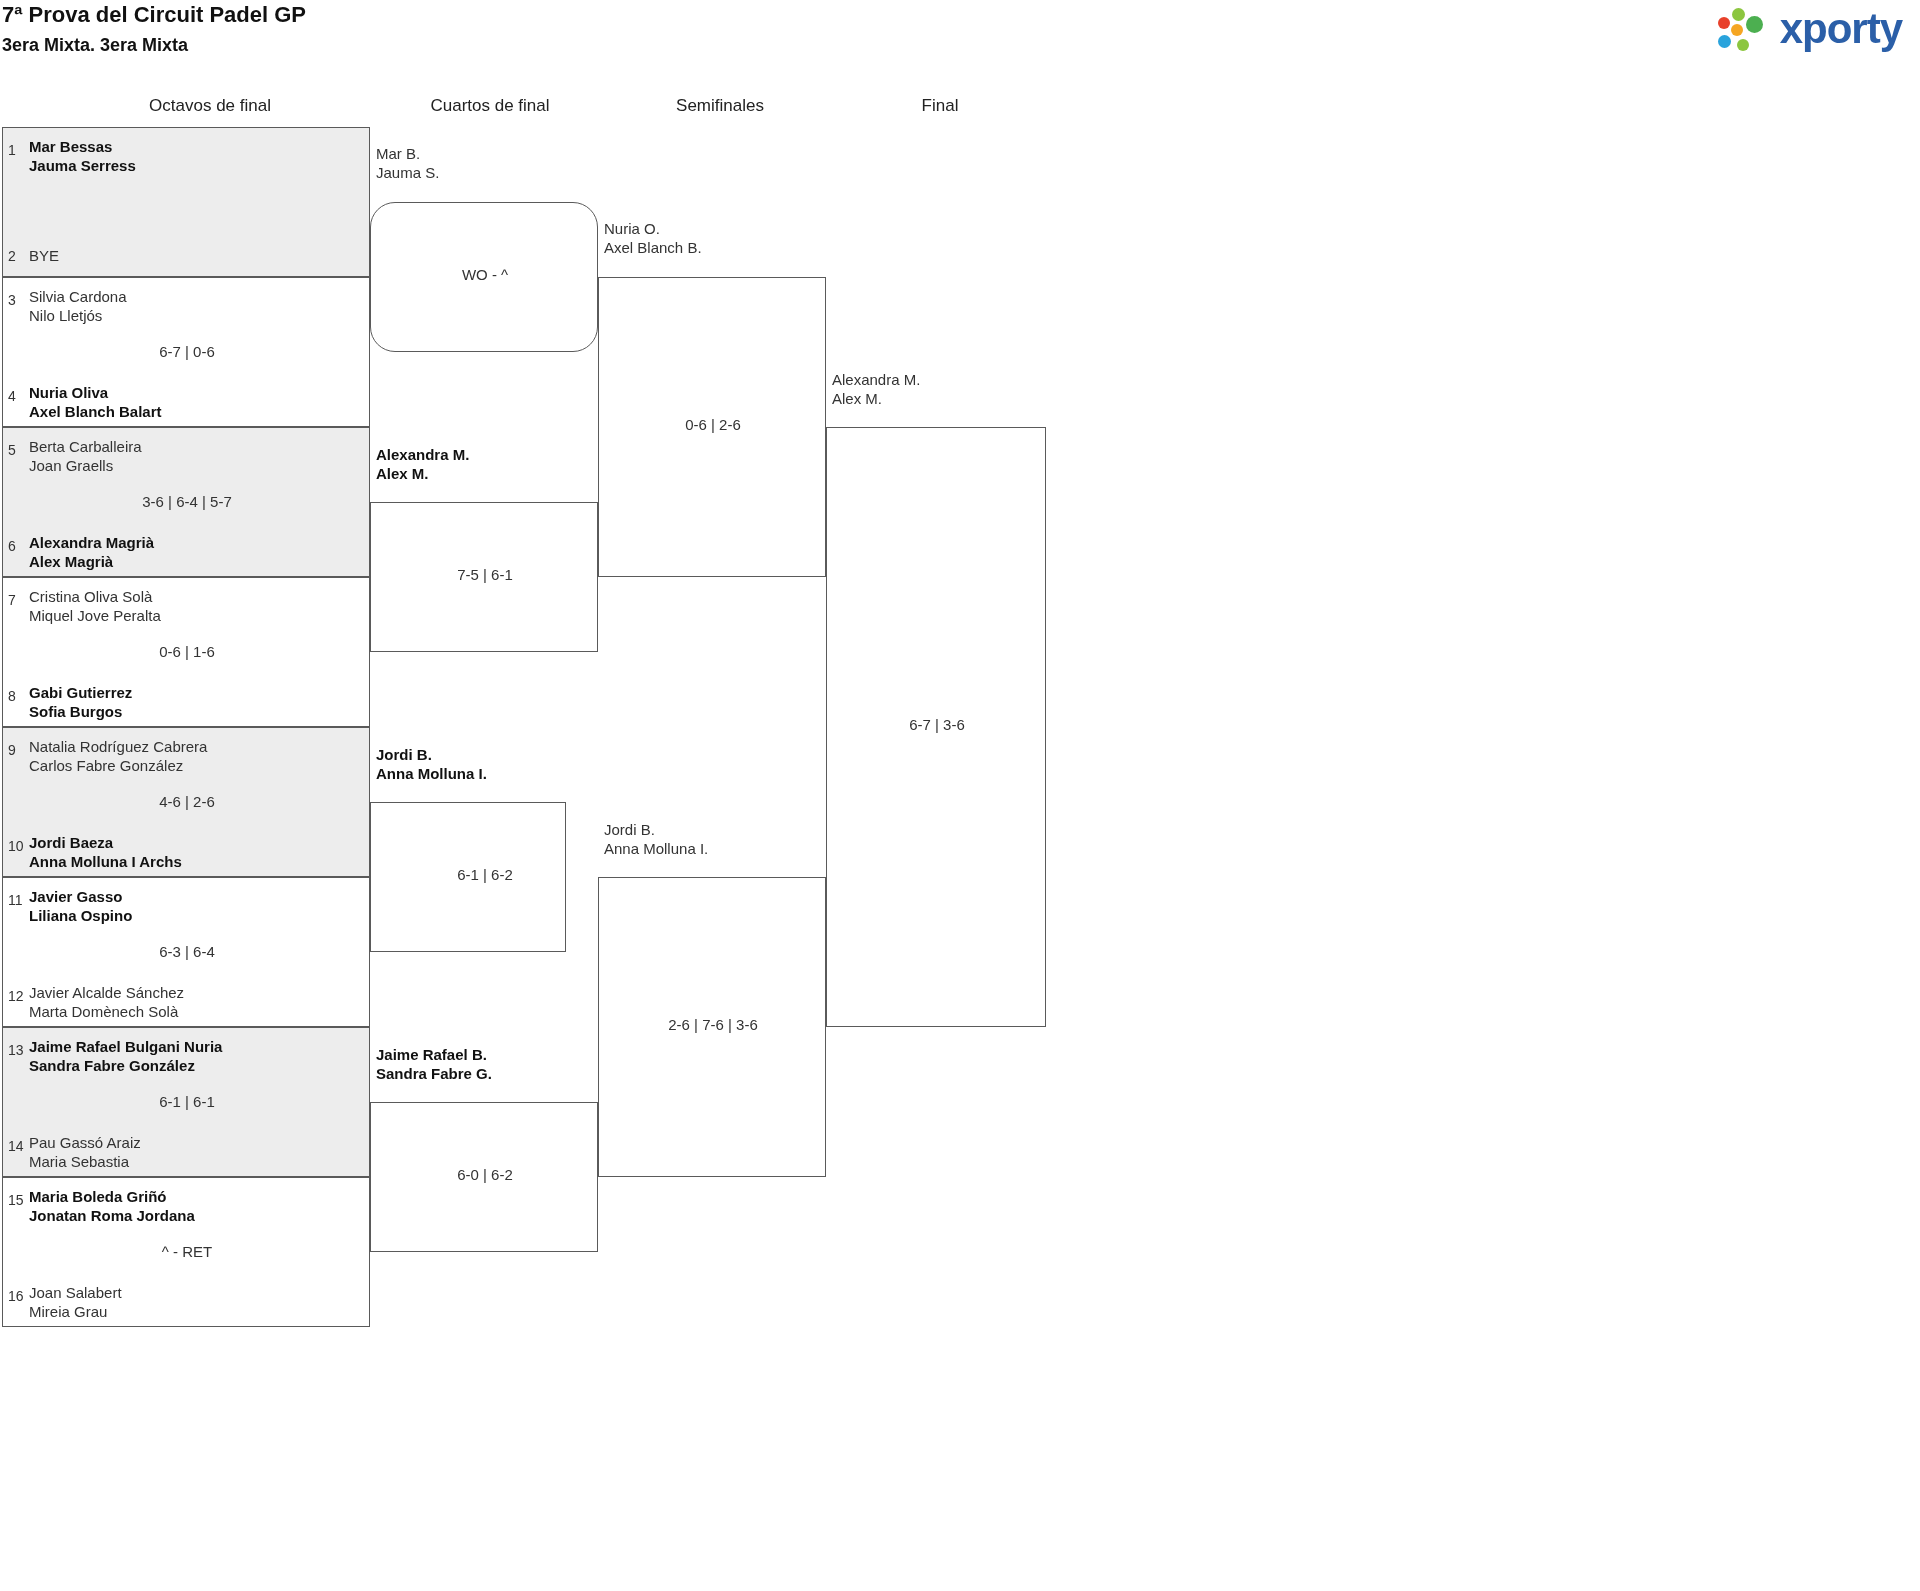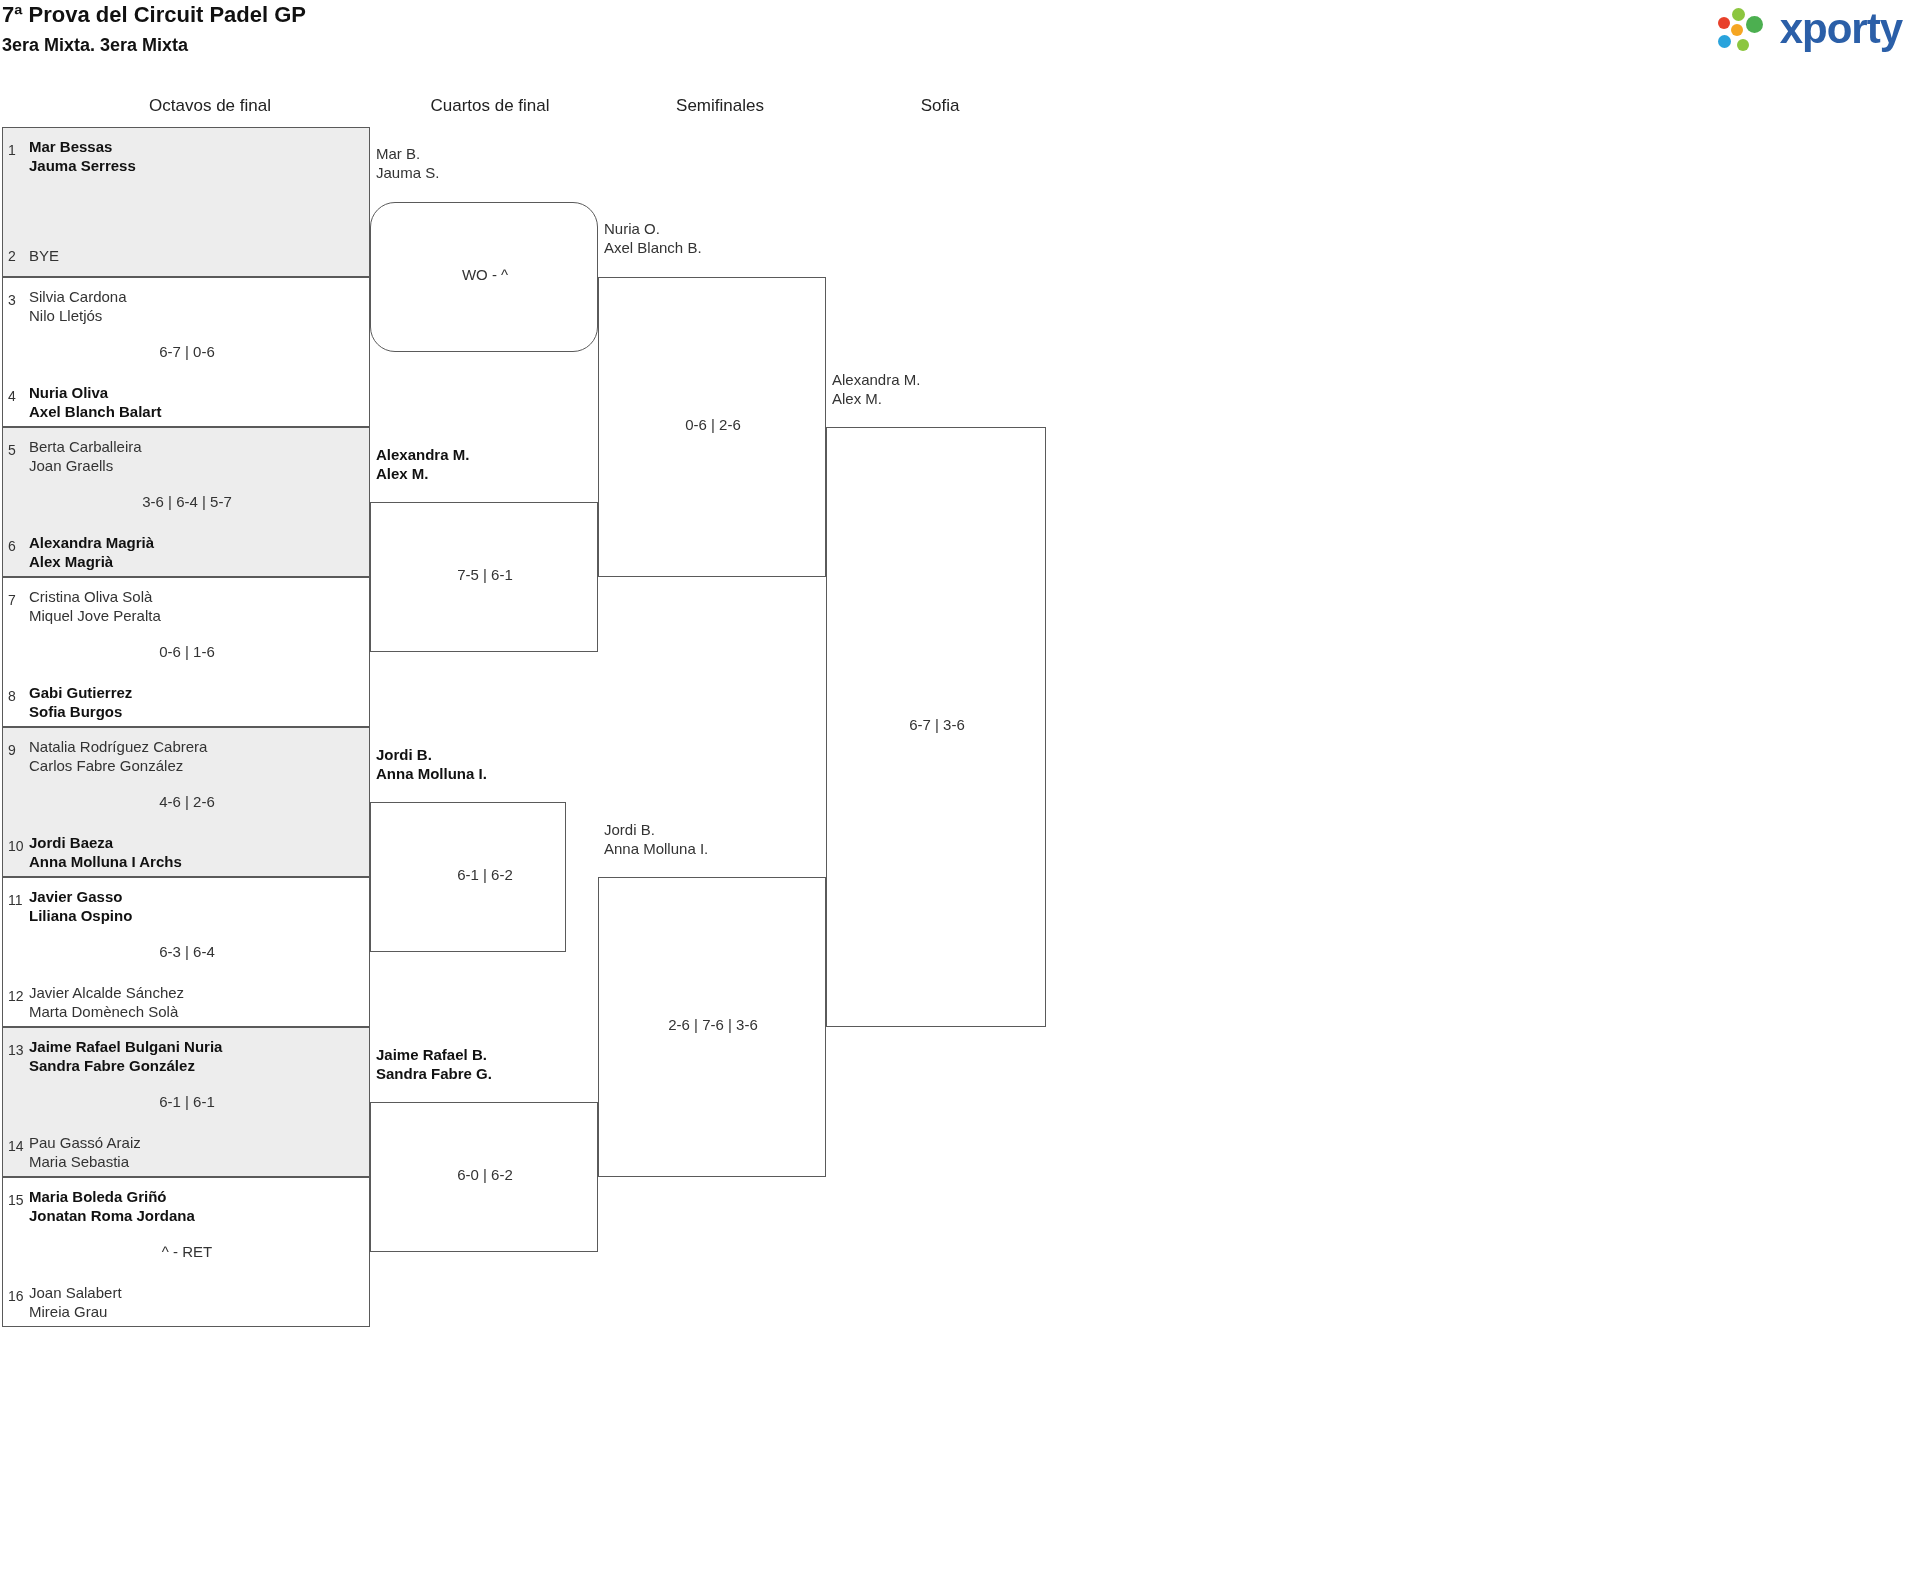--- a/index.html
+++ b/index.html
@@ -143,21 +143,21 @@
       <span class="d4"></span>
         <span class="d5"></span>
         <span class="d6"></span>
     </div>
     <div class="word">xporty</div>
   </div>
 
   <div class="round-title" style="left:60px;  top:96px; width:300px;">Octavos de final</div>
   <div class="round-title" style="left:340px; top:96px; width:300px;">Cuartos de final</div>
   <div class="round-title" style="left:570px; top:96px; width:300px;">Semifinales</div>
-  <div class="round-title" style="left:790px; top:96px; width:300px;">Sofia</div>
+  <div class="round-title" style="left:790px; top:96px; width:300px;">Final</div>
 
   <div class="r1cell shaded" style="left:2px; top:127px; width:368px; height:150px;">
     <div class="seed" style="top:14px;">1</div>
     <div class="players winner" style="top:9px;">
       <div>Mar Bessas</div>
       <div>Jauma Serress</div>
     </div>
     <div class="seed" style="top:120px;">2</div>
     <div class="bye" style="top:119px;">BYE</div>
   </div>

